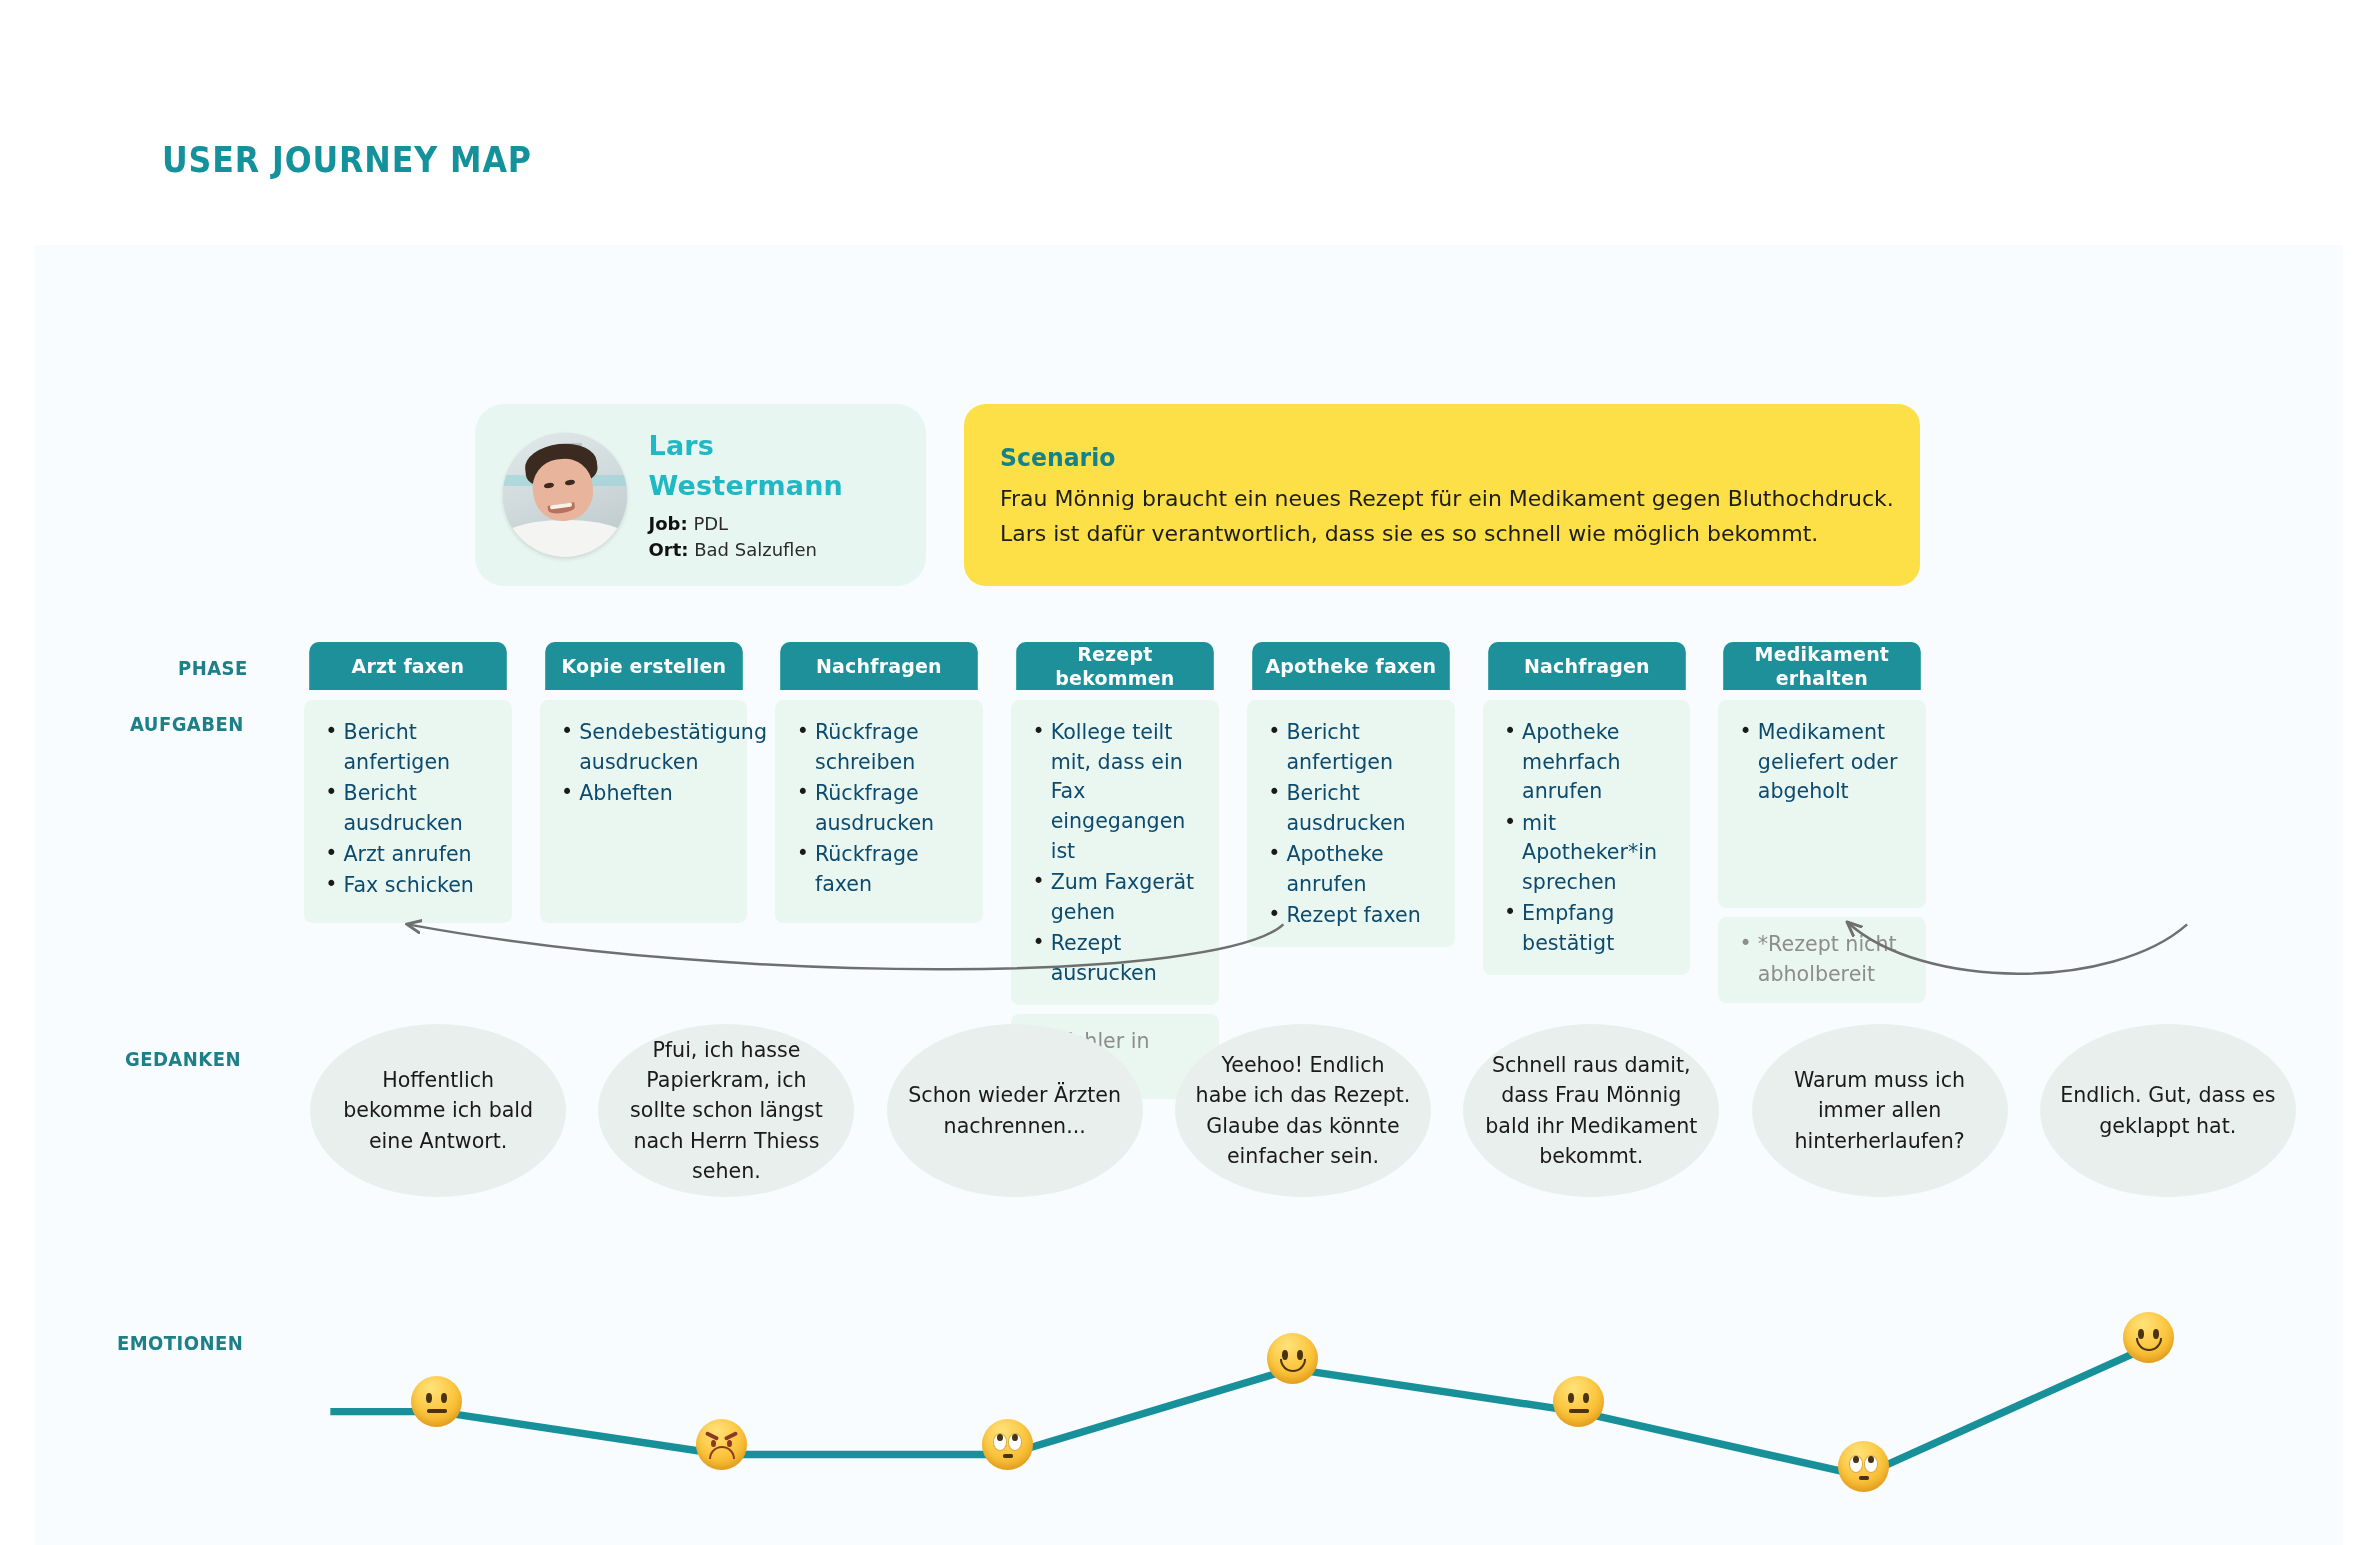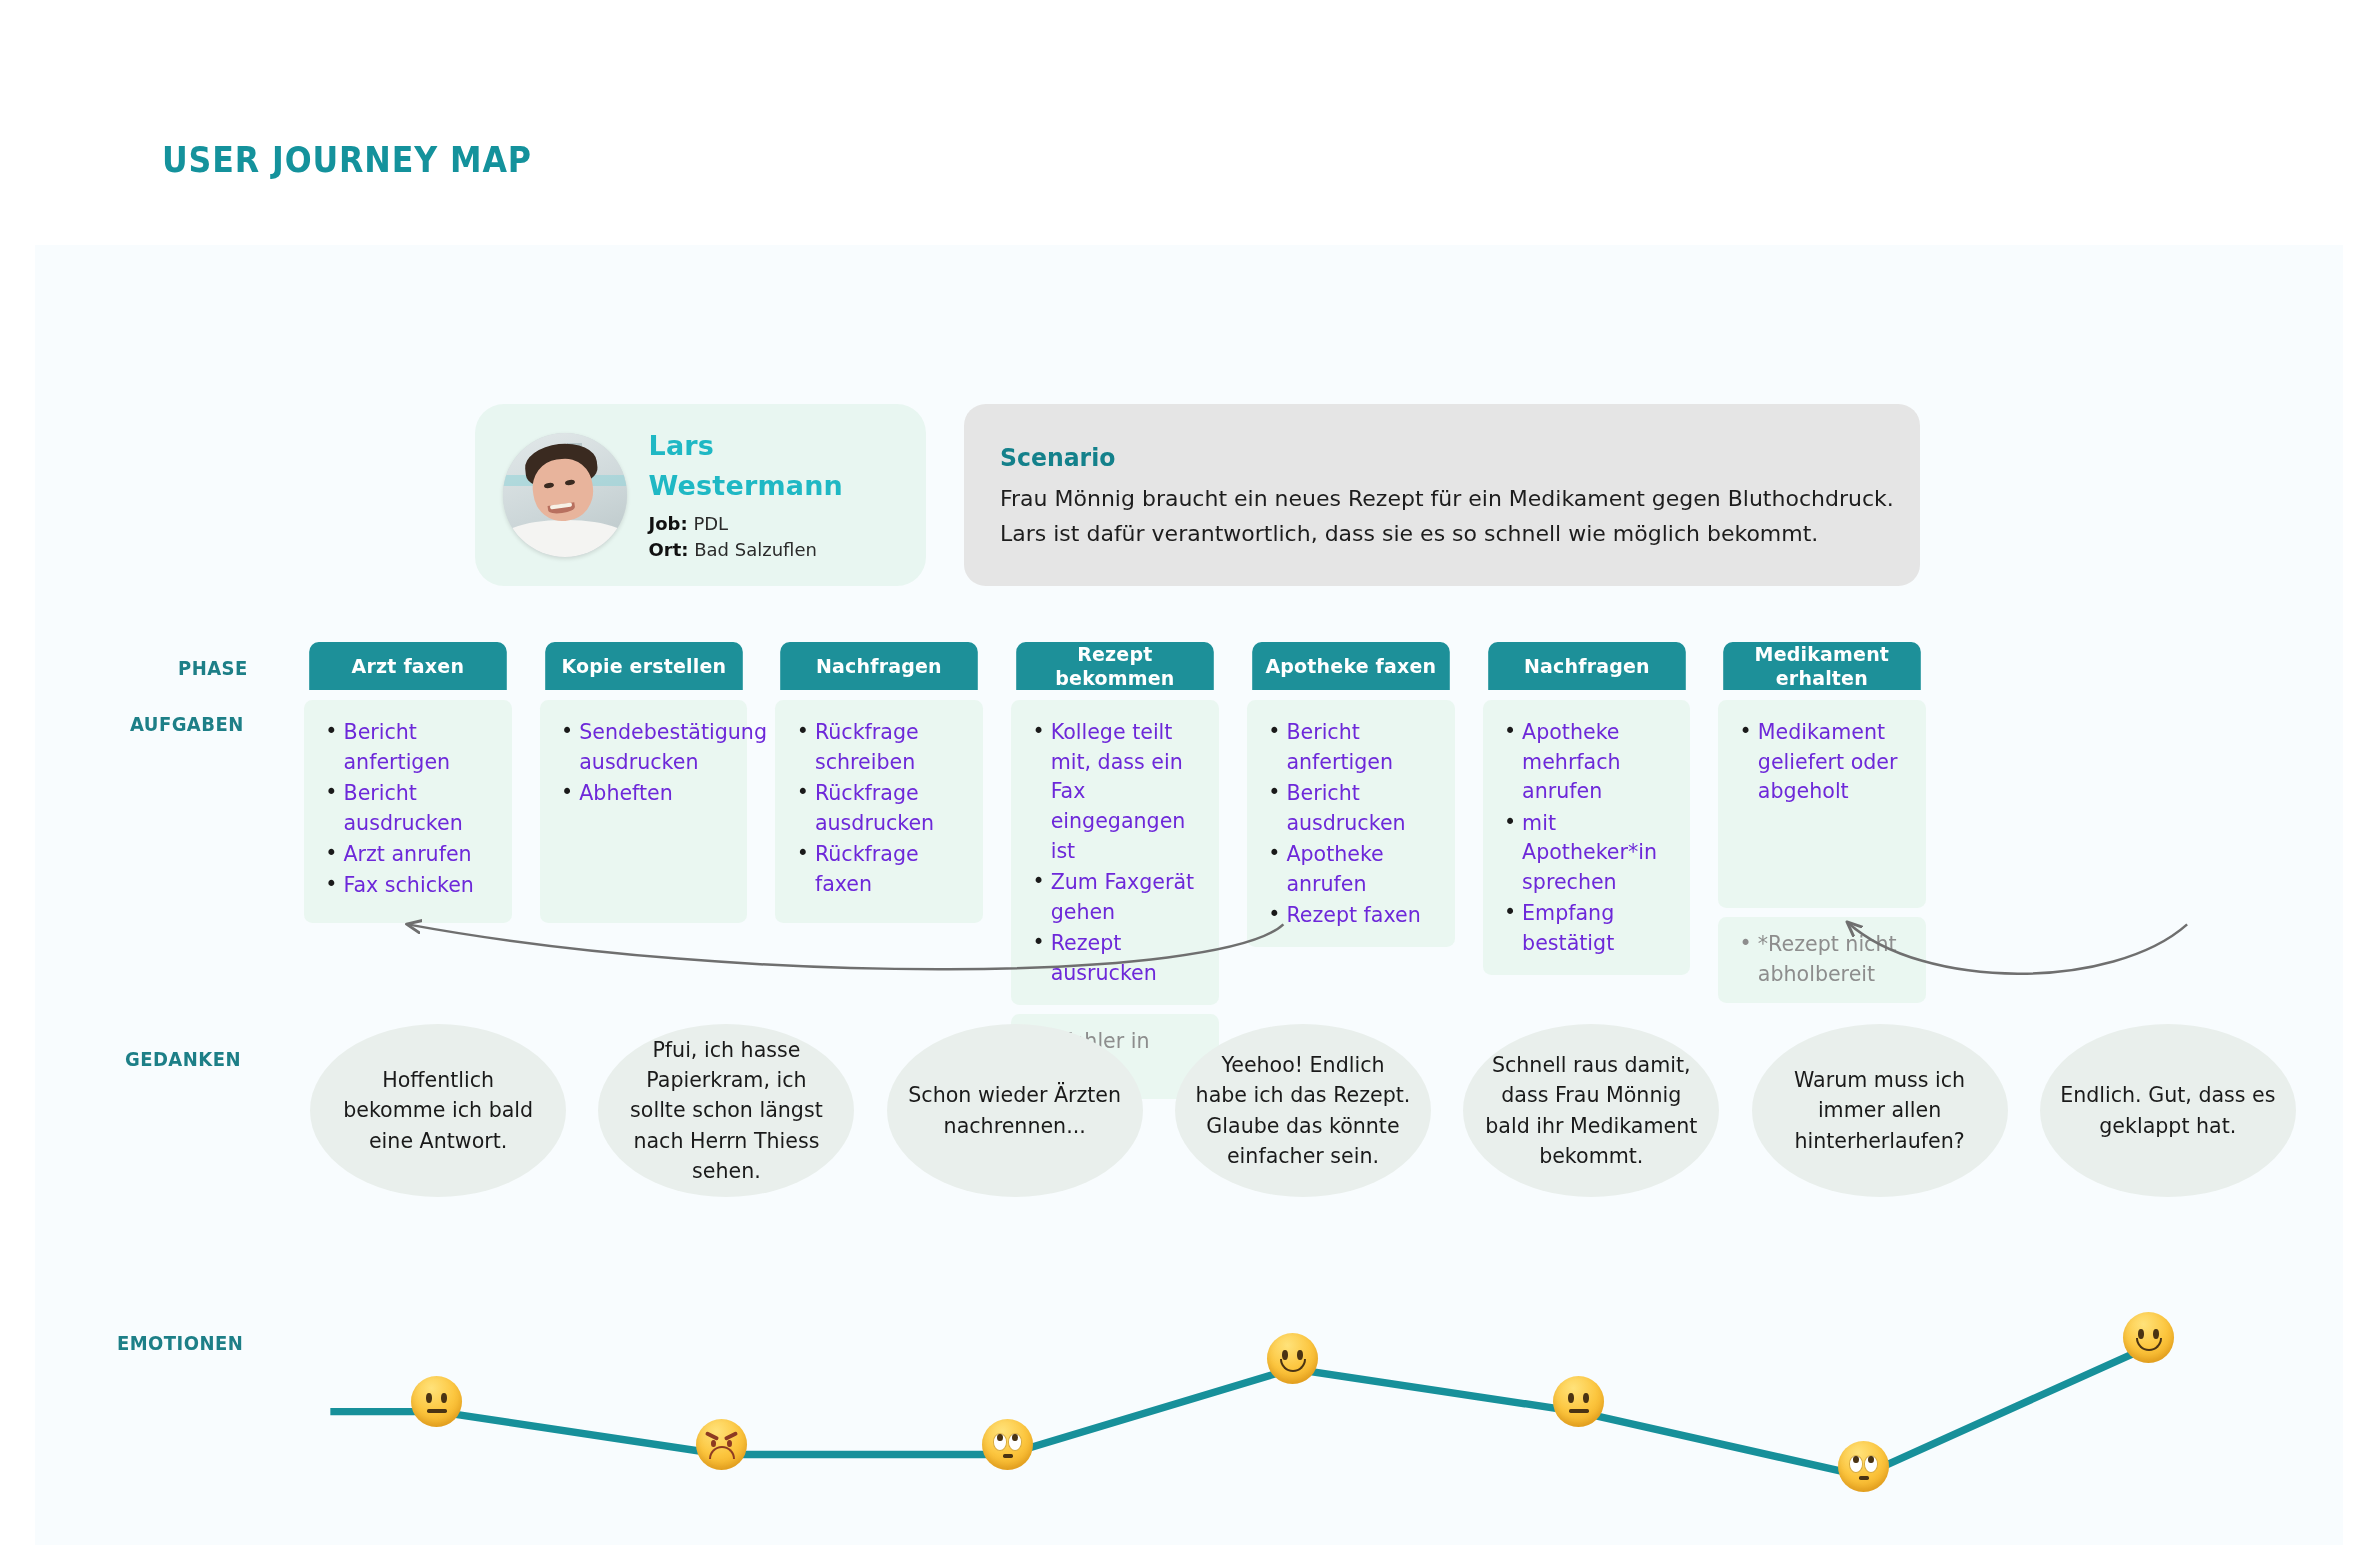--- a/index.html
+++ b/index.html
@@ -86,21 +86,21 @@
   }
   .persona-line { font-size: 18px; color: #2b2b2b; }
   .persona-line b { color: #111; font-weight: 700; }
 
   #scenario-card {
     position: absolute;
     left: 964px;
     top: 404px;
     width: 956px;
     height: 182px;
-    background: #e5e5e5;
+    background: #fde047;
     border-radius: 21.5px;
     box-sizing: border-box;
     padding: 38px 36px 0 36px;
   }
   #scenario-title {
     font-size: 25.6px;
     font-weight: 700;
     color: #14818b;
     margin-bottom: 10px;
     transform: scaleX(0.92);
@@ -163,21 +163,21 @@
     border-radius: 8.3px;
     min-height: 223px;
     box-sizing: border-box;
     padding: 18px 13.2px 15px 18px;
   }
   .task-box.short { min-height: 208px; }
   .task-list { margin: 0; padding: 0; list-style: none; }
   .task-list li {
     font-size: 20.6px;
     line-height: 1.44;
-    color: #6d28d9;
+    color: #0c4a6e;
     padding-left: 21.5px;
     position: relative;
     margin-bottom: 1.7px;
   }
   .task-list li::before {
     content: "\2022";
     position: absolute;
     left: 3.3px;
     top: -0.8px;
     font-size: 20.6px;

